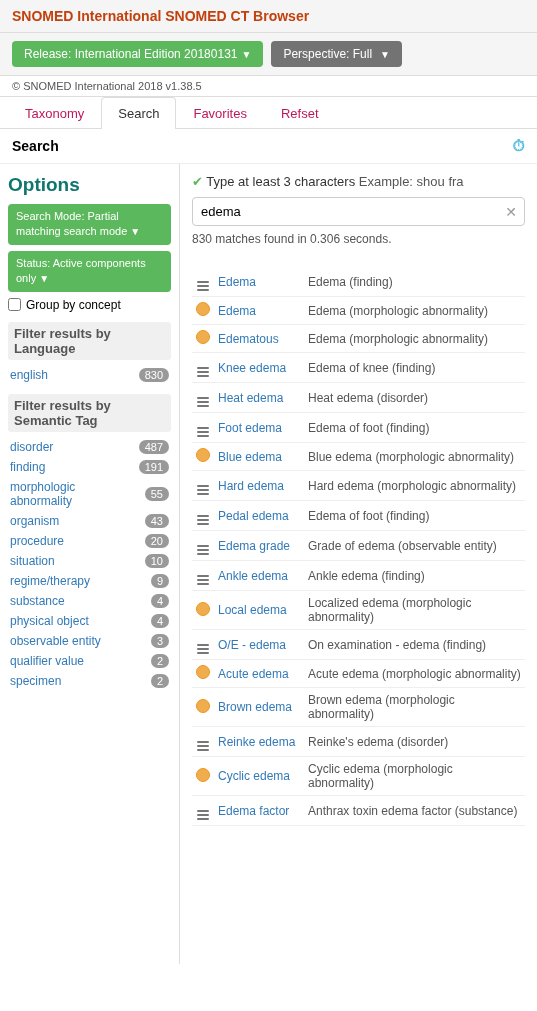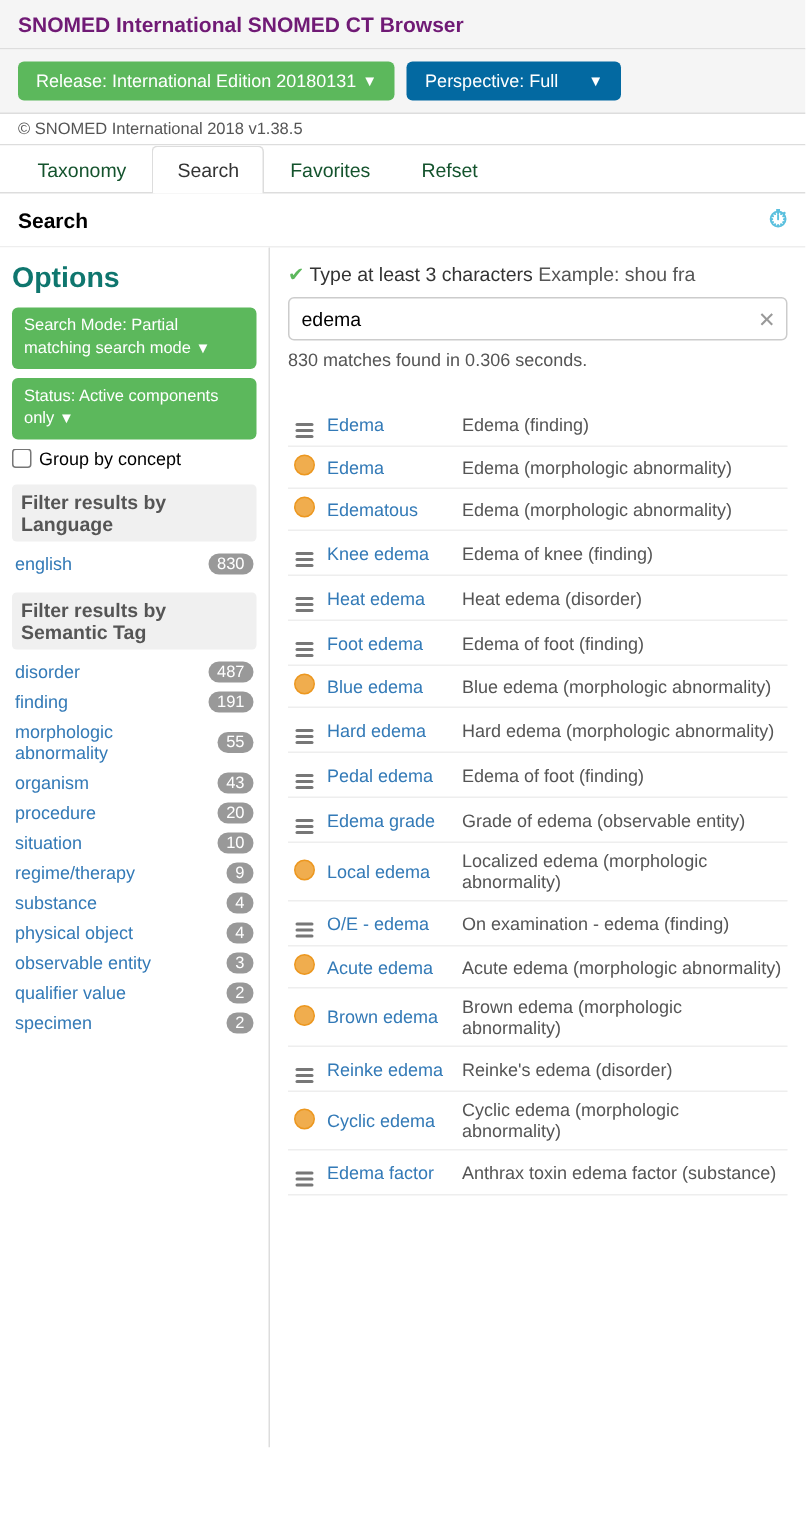--- a/index.html
+++ b/index.html
@@ -4,21 +4,21 @@
   <style>
     * { box-sizing: border-box; margin: 0; padding: 0; }
     body { font-family: Arial, sans-serif; font-size: 13px; background: #fff; width: 537px; }
 
     .top-bar {
       background: #f5f5f5;
       border-bottom: 1px solid #ddd;
       padding: 8px 12px;
       font-size: 14px;
       font-weight: bold;
-      color: #701a75;
+      color: #c2410c;
     }
 
     .toolbar {
       background: #f5f5f5;
       padding: 8px 12px;
       display: flex;
       align-items: flex-start;
       gap: 8px;
       border-bottom: 1px solid #ddd;
     }
@@ -30,51 +30,51 @@
       border-radius: 4px;
       padding: 6px 12px;
       font-size: 12px;
       cursor: pointer;
       display: flex;
       align-items: center;
       gap: 4px;
     }
 
     .btn-blue {
-      background: #0369a1;
+      background: #737373;
       color: #fff;
       border: none;
       border-radius: 4px;
       padding: 6px 12px;
       font-size: 12px;
       cursor: pointer;
       display: flex;
       align-items: center;
-      gap: 20px;
+      gap: 8px;
     }
 
     .version-info {
       font-size: 11px;
       color: #555;
       padding: 4px 12px;
       border-bottom: 1px solid #ddd;
     }
 
     .tabs {
       display: flex;
       border-bottom: 1px solid #ddd;
       background: #fff;
       padding: 0 8px;
     }
 
     .tab {
       padding: 8px 16px;
       cursor: pointer;
       font-size: 13px;
-      color: #14532d;
+      color: #be185d;
       border: 1px solid transparent;
       border-bottom: none;
       margin-bottom: -1px;
     }
 
     .tab.active {
       background: #fff;
       border-color: #ddd;
       border-bottom-color: #fff;
       color: #333;
@@ -493,20 +493,29 @@
           <tr>
       <td class="icon-cell"><span class="icon-lines">
                 <span></span>
                 <span></span>
                 <span></span>
               </span></td>
       <td class="concept-name">Edema grade</td>
       <td class="concept-desc">Grade of edema (observable entity)</td>
     </tr>
           <tr>
+      <td class="icon-cell"><span class="icon-lines">
+                <span></span>
+                <span></span>
+                <span></span>
+              </span></td>
+      <td class="concept-name">Ankle edema</td>
+      <td class="concept-desc">Ankle edema (finding)</td>
+    </tr>
+          <tr>
       <td class="icon-cell"><span class="concept-icon icon-yellow"></span></td>
       <td class="concept-name">Local edema</td>
       <td class="concept-desc">Localized edema (morphologic abnormality)</td>
     </tr>
           <tr>
       <td class="icon-cell"><span class="icon-lines">
                 <span></span>
                 <span></span>
                 <span></span>
               </span></td>

